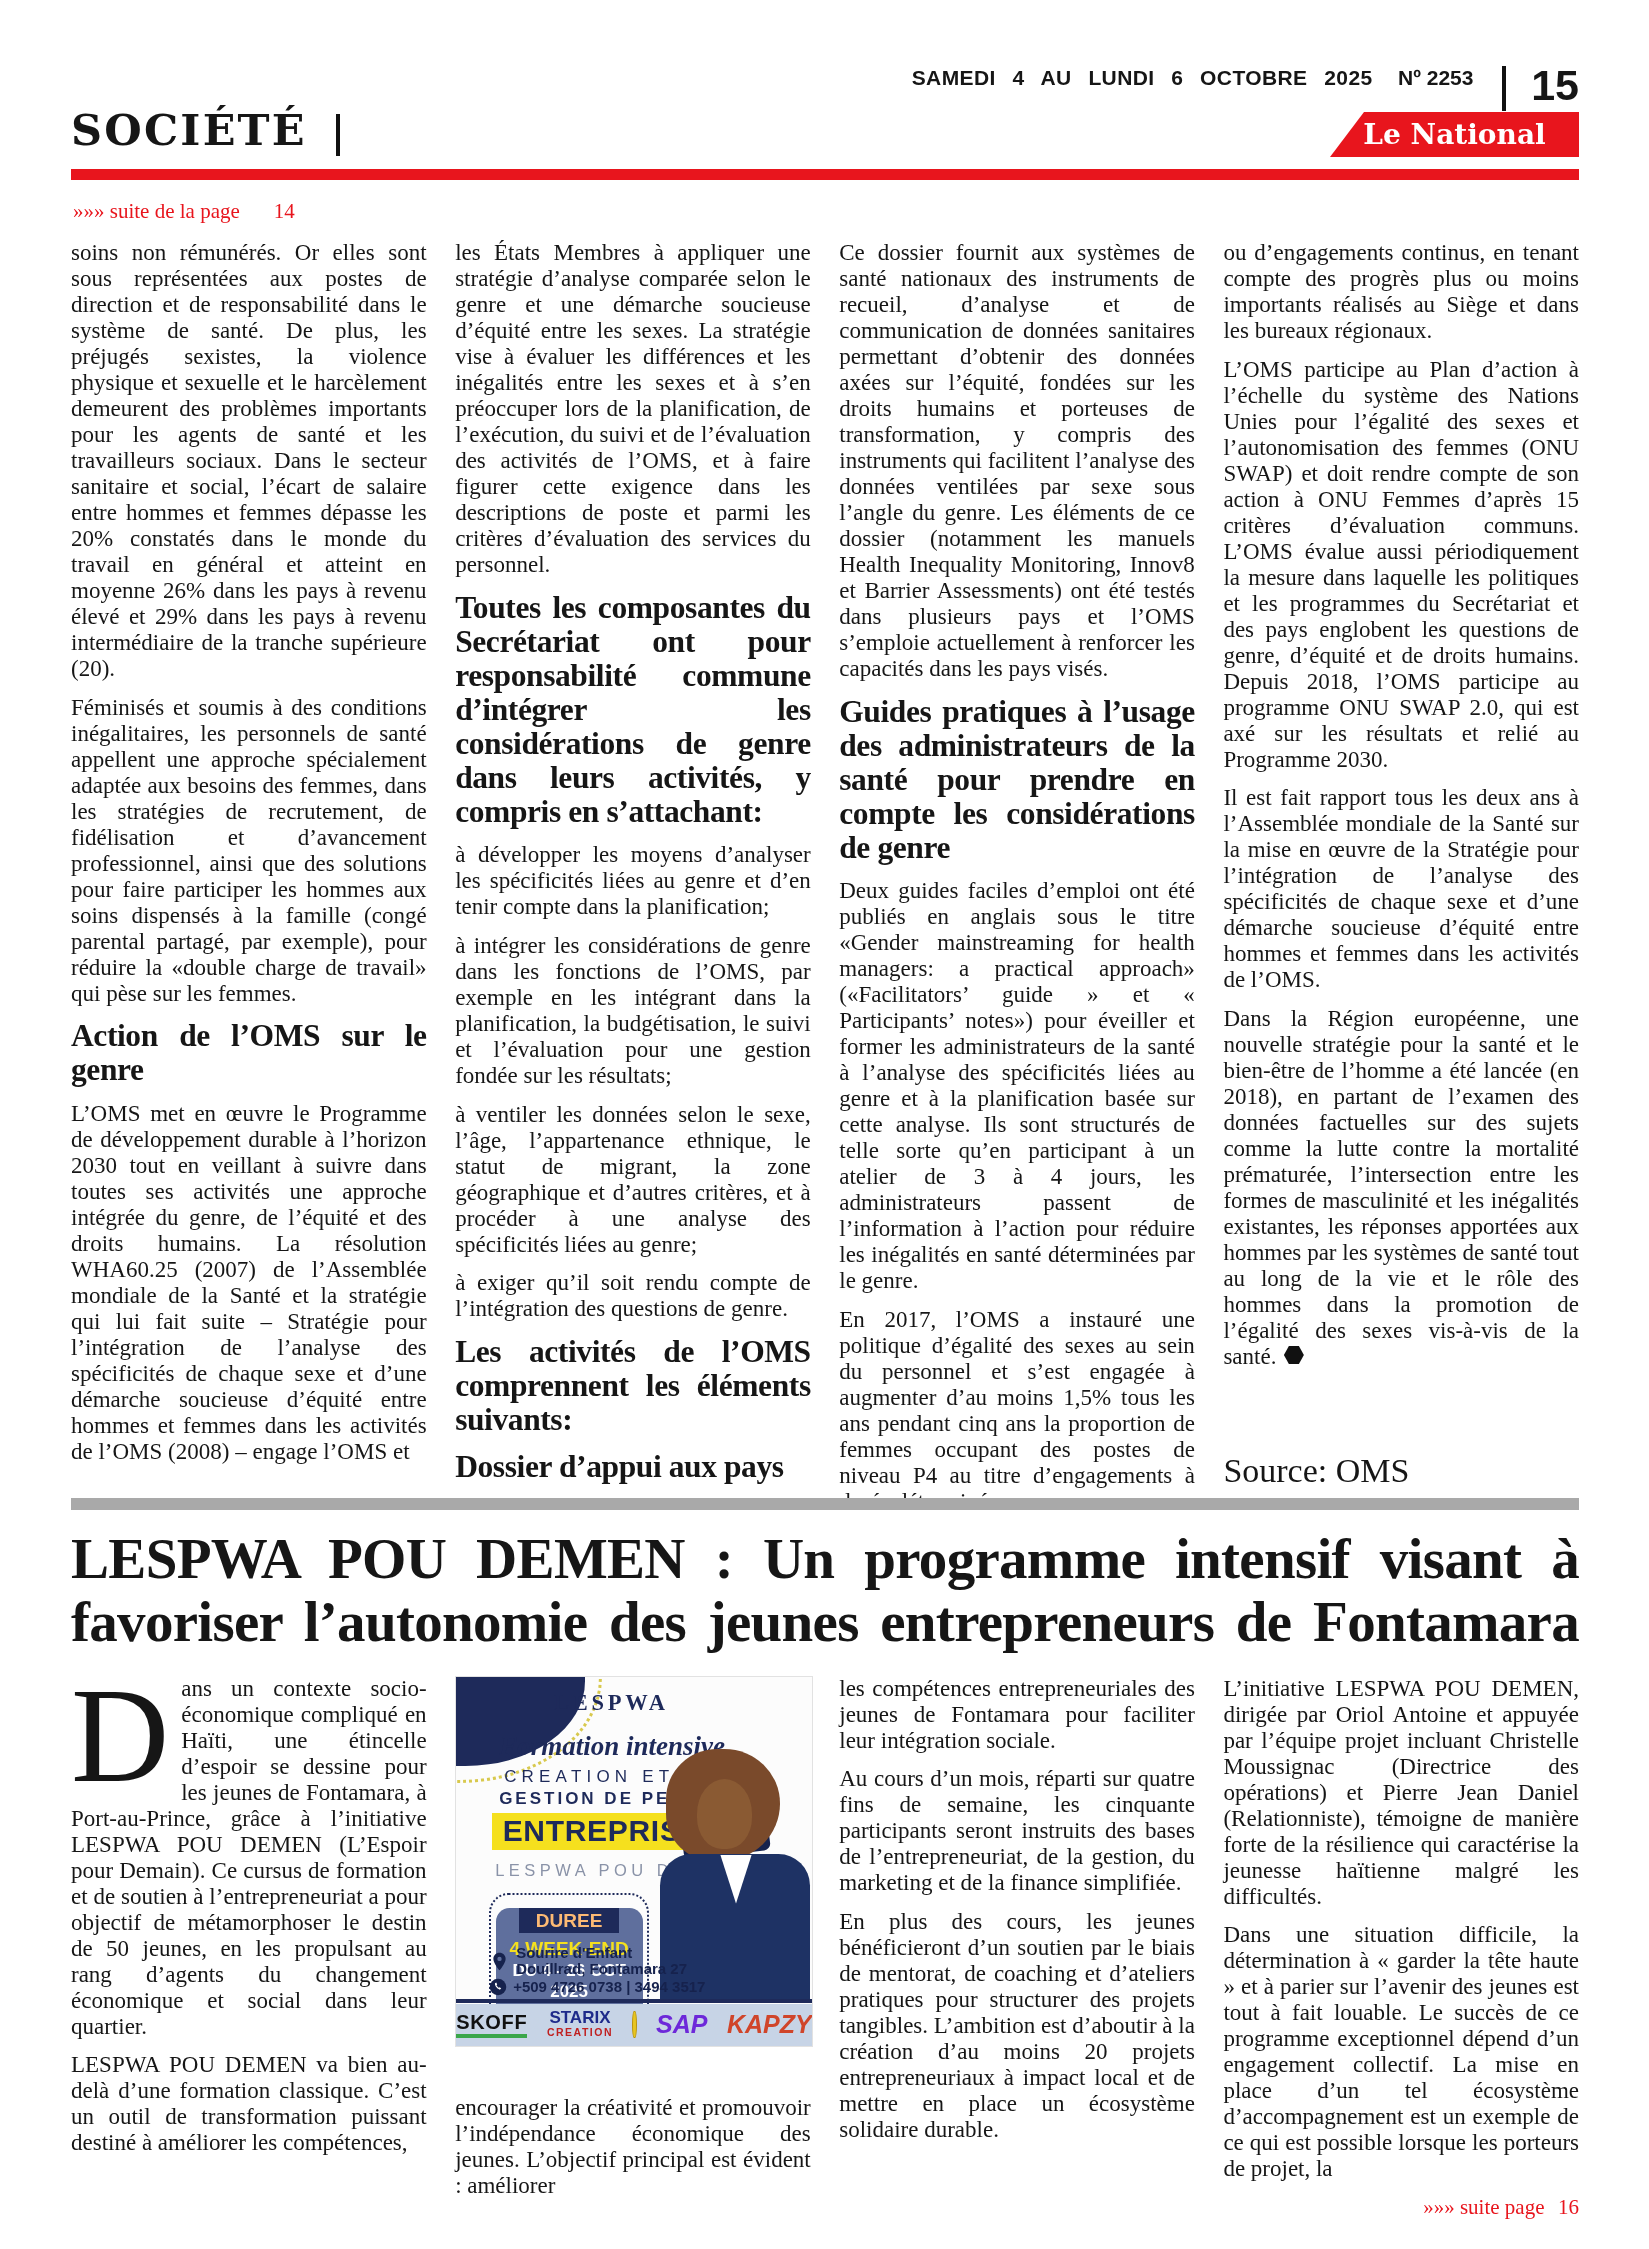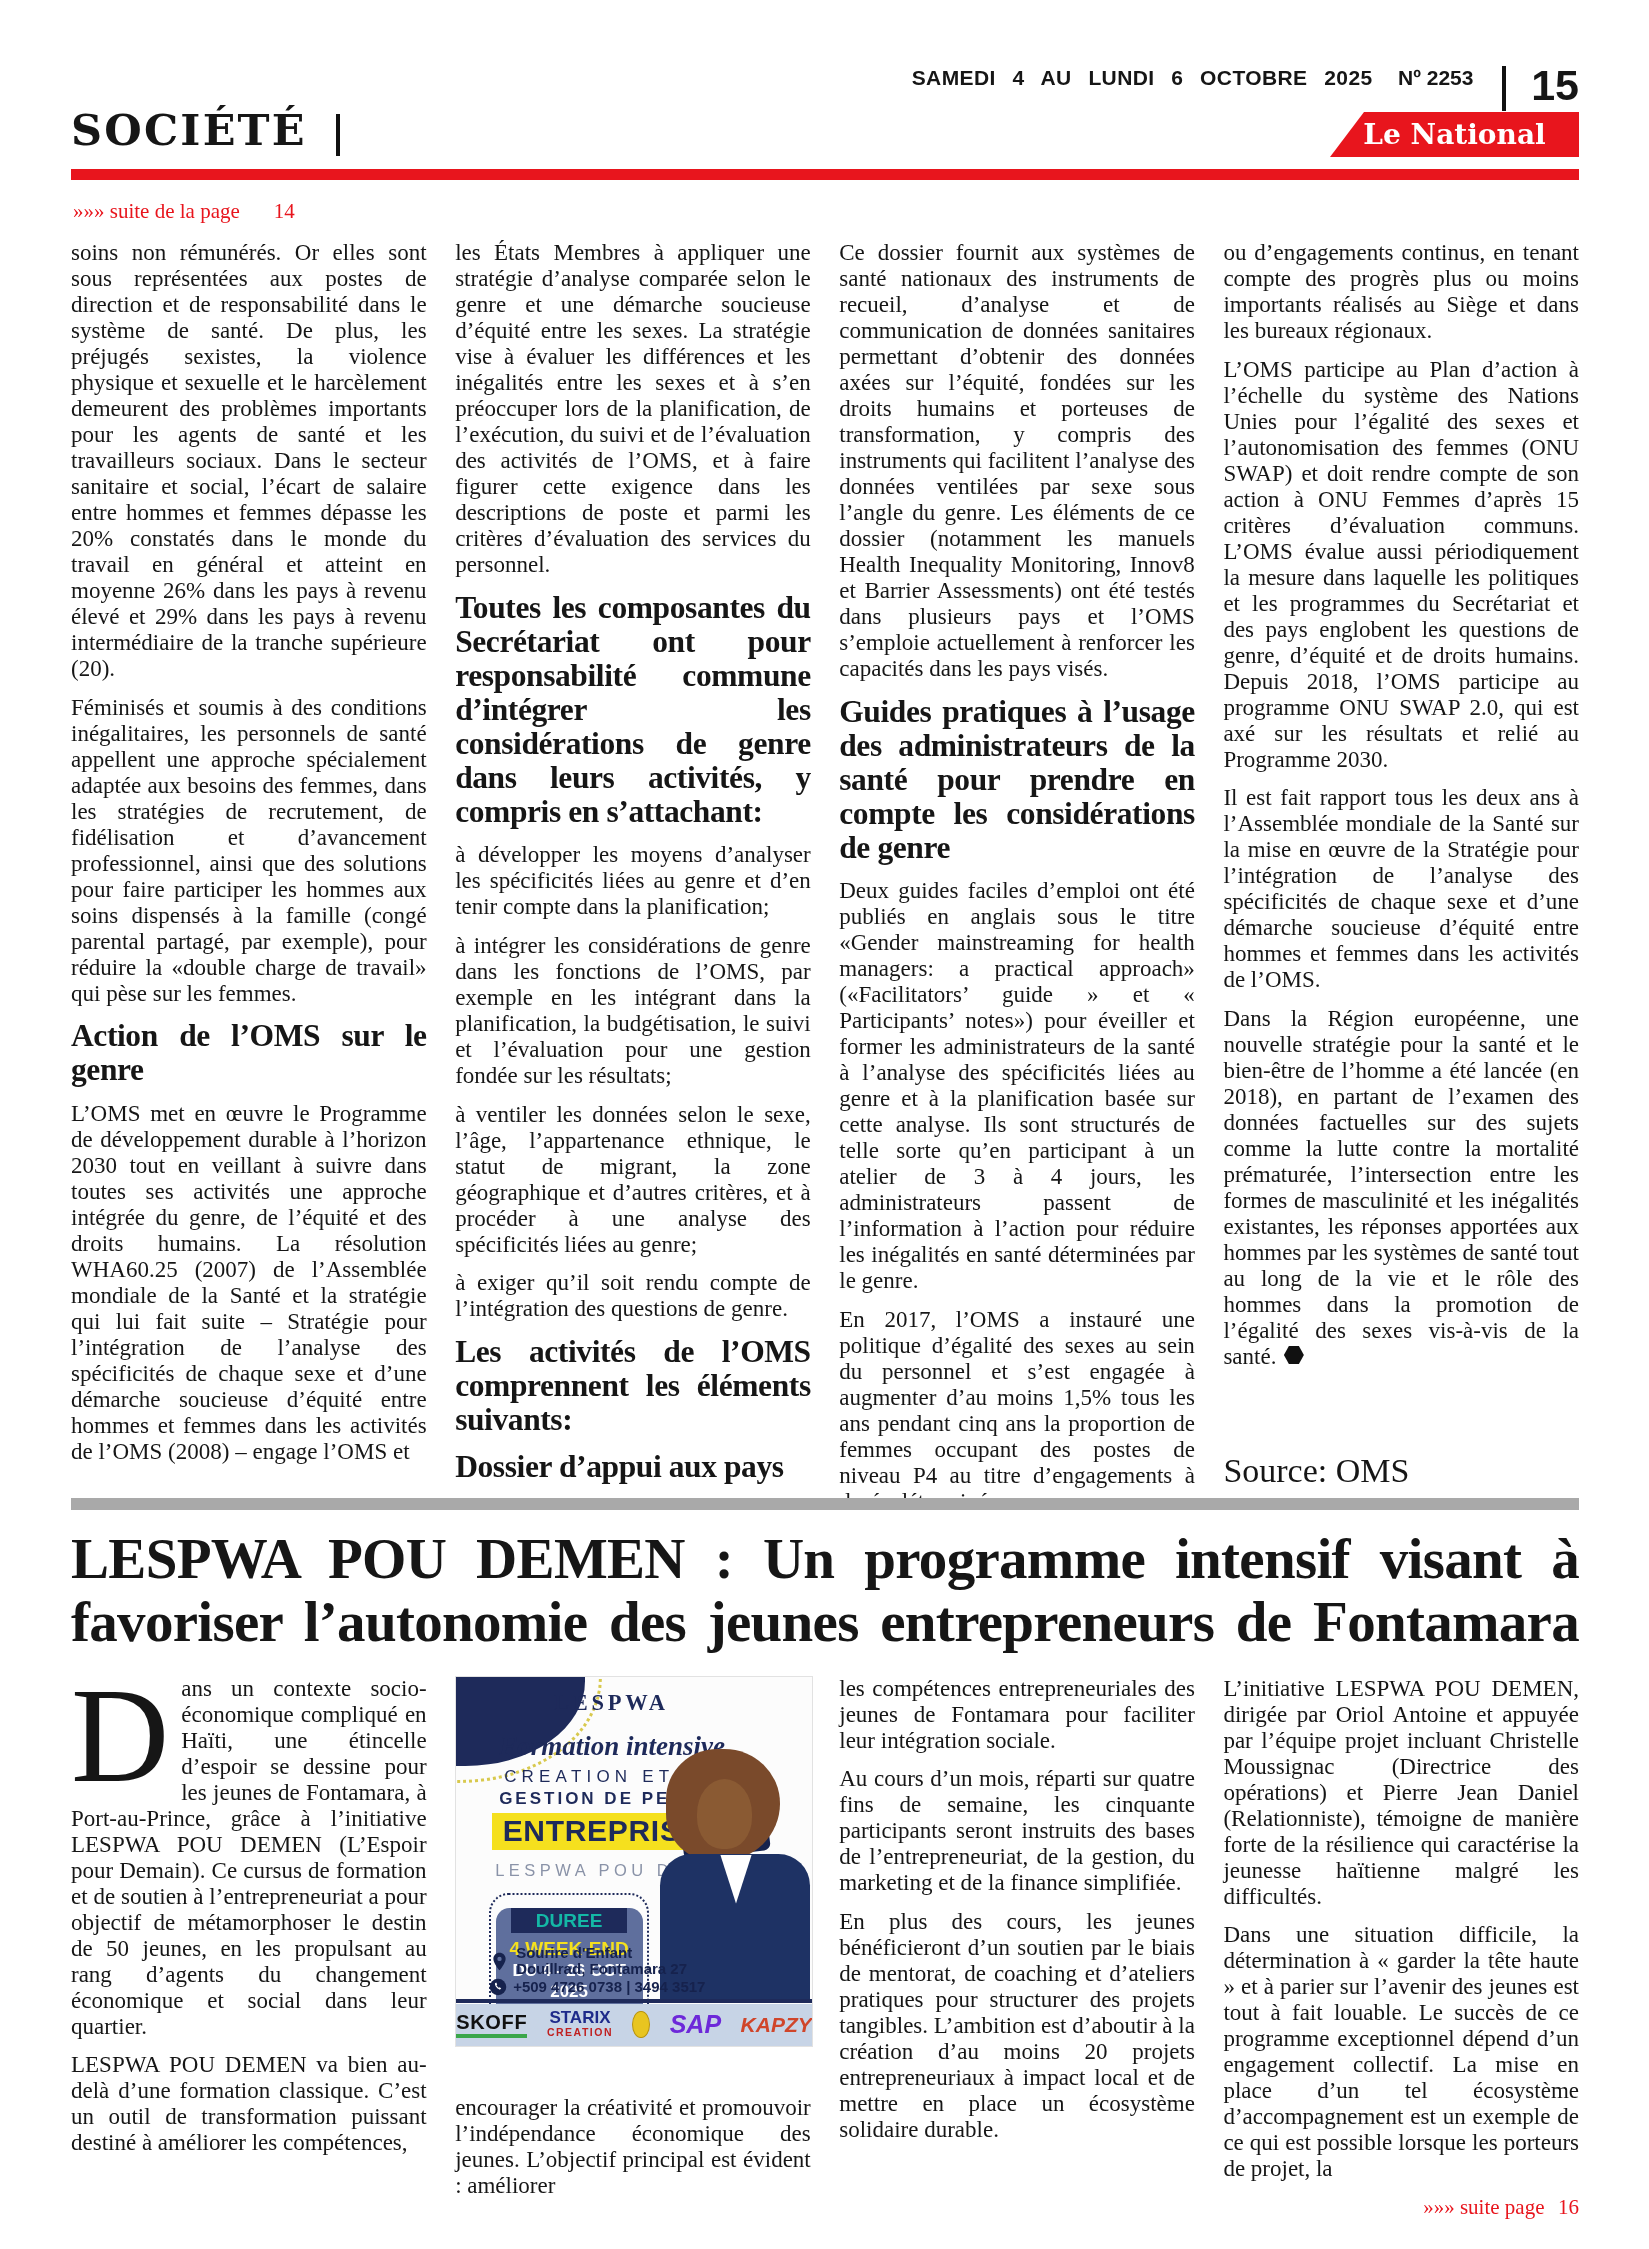--- a/index.html
+++ b/index.html
@@ -60,35 +60,35 @@
         padding:1.5px 10.5px;letter-spacing:0.7px;}
   .f-prog{position:absolute;top:184px;left:39px;color:#8a93a8;font-size:16.5px;letter-spacing:4.5px;}
   .tag{position:absolute;left:226px;top:141px;width:87px;height:37px;background:#16224d;border-radius:6.7px;
        transform:rotate(-7deg);text-align:center;}
   .tag-hole{position:absolute;left:4.5px;top:15px;width:6.7px;height:6.7px;border-radius:50%;background:#fff;}
   .tag-prix{color:#e03030;font-weight:800;font-size:14.2px;letter-spacing:1.5px;margin-top:3.7px;}
   .tag-strike{width:66%;height:3px;background:#e03030;margin:2.2px auto 0;transform:rotate(-4deg);}
   .dotted-box{position:absolute;top:216px;left:33px;width:147px;height:118px;border:2.2px dotted #1e2a5a;
               border-radius:19.5px;padding:4.5px;}
   .slate{width:100%;height:100%;background:#5f6f9d;border-radius:13.5px;text-align:center;}
-  .duree{width:116px;margin:9px auto 4.5px;background:#1e2a5a;color:#14b8a6;font-weight:800;font-size:19px;padding:1.5px 0;}
+  .duree{width:100px;margin:9px auto 4.5px;background:#1e2a5a;color:#fdba74;font-weight:800;font-size:19px;padding:1.5px 0;}
   .wk{color:#f5e01e;font-weight:800;font-size:19px;}
   .dates,.year{color:#fff;font-weight:700;font-size:17px;line-height:21px;}
   .hours{color:#f5e01e;font-weight:800;font-size:16.5px;margin-top:9px;}
   .locrow{position:absolute;left:33px;display:flex;align-items:center;gap:6px;color:#16224d;font-weight:800;font-size:15px;}
   .locrow .two{line-height:16.5px;}
   .navline{position:absolute;left:0;right:0;top:322px;height:4.5px;background:#1e2a5a;}
   .band{position:absolute;left:0;right:0;bottom:0;height:42px;background:#c7d4e6;display:flex;align-items:center;
         justify-content:center;gap:19.5px;}
   .skoff{font-weight:900;color:#111;font-size:20px;border-bottom:4.5px solid #3aa64a;letter-spacing:0.7px;}
   .starix{color:#1e2a8a;font-weight:900;font-size:17px;line-height:15px;text-align:center;}
   .starix small{color:#c02020;font-size:10.5px;letter-spacing:1.5px;display:block;}
   .circle-logo{width:25.5px;height:25.5px;border-radius:50%;background:#e8c520;border:1.5px solid #b89410;}
   .sap{color:#6d28d9;font-weight:900;font-size:25px;font-style:italic;}
-  .kapzy{color:#d0452a;font-weight:900;font-size:21px;font-style:italic;}
+  .kapzy{color:#d0452a;font-weight:900;font-size:25px;font-style:italic;}
   .photo{position:absolute;right:1.5px;top:72px;width:150px;height:252px;}
   .hair{position:absolute;left:6px;top:0;width:114px;height:112px;background:#7a4a2b;border-radius:48% 52% 55% 45%;}
   .face{position:absolute;left:37px;top:30px;width:55px;height:70px;background:#8a5a33;border-radius:50% 50% 45% 45%;}
   .jacket{position:absolute;left:0;top:105px;width:150px;height:147px;background:#1e3264;border-radius:31.5px 31.5px 0 0;}
   .shirt{position:absolute;left:60px;top:106px;width:31.5px;height:49px;background:#fff;clip-path:polygon(0 0,100% 0,50% 100%);}
 </style>
 </head>
 <body>
 
 <div class="page">

